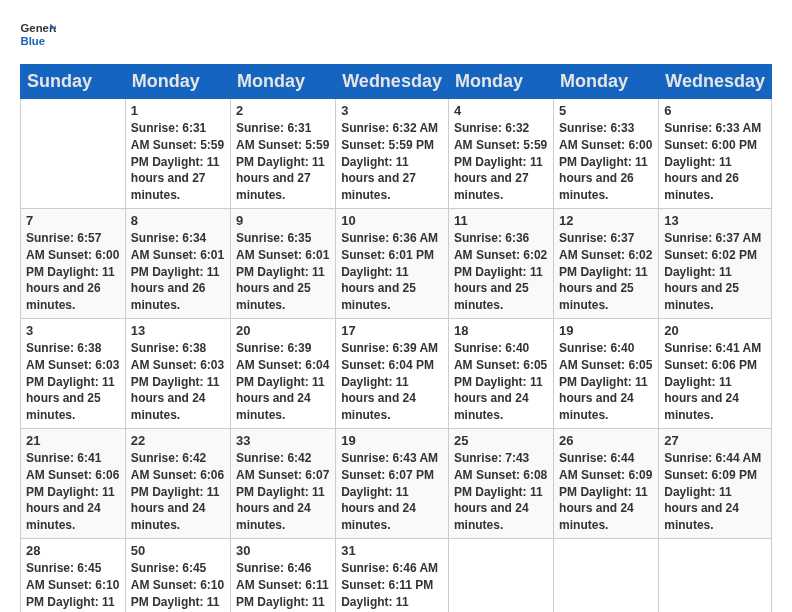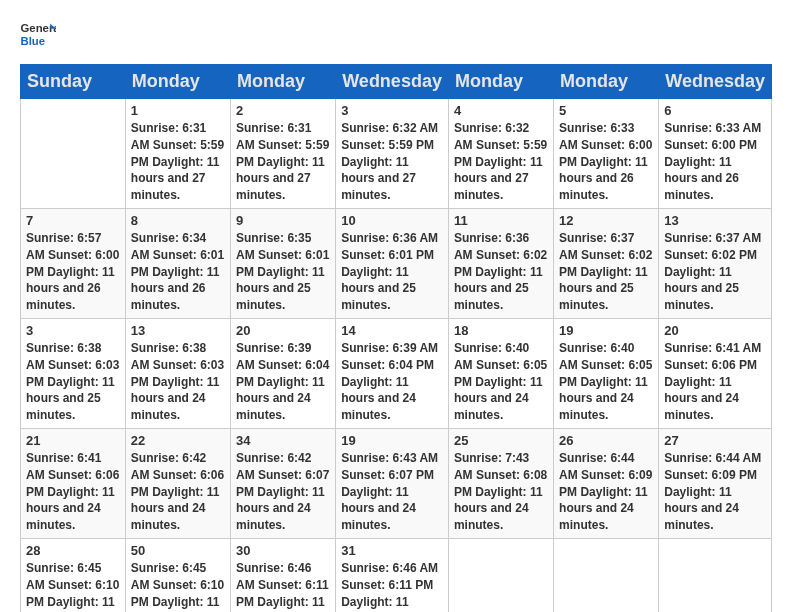--- a/index.html
+++ b/index.html
@@ -226,21 +226,21 @@
 and 24 minutes.</div>
         </td>
         <td>
           <span class="day-number">20</span>
           <div class="day-info">Sunrise: 6:39 AM
 Sunset: 6:04 PM
 Daylight: 11 hours
 and 24 minutes.</div>
         </td>
         <td>
-          <span class="day-number">14</span>
+          <span class="day-number">17</span>
           <div class="day-info">Sunrise: 6:39 AM
 Sunset: 6:04 PM
 Daylight: 11 hours
 and 24 minutes.</div>
         </td>
         <td>
           <span class="day-number">18</span>
           <div class="day-info">Sunrise: 6:40 AM
 Sunset: 6:05 PM
 Daylight: 11 hours
@@ -270,21 +270,21 @@
 and 24 minutes.</div>
         </td>
         <td>
           <span class="day-number">22</span>
           <div class="day-info">Sunrise: 6:42 AM
 Sunset: 6:06 PM
 Daylight: 11 hours
 and 24 minutes.</div>
         </td>
         <td>
-          <span class="day-number">34</span>
+          <span class="day-number">33</span>
           <div class="day-info">Sunrise: 6:42 AM
 Sunset: 6:07 PM
 Daylight: 11 hours
 and 24 minutes.</div>
         </td>
         <td>
           <span class="day-number">19</span>
           <div class="day-info">Sunrise: 6:43 AM
 Sunset: 6:07 PM
 Daylight: 11 hours

